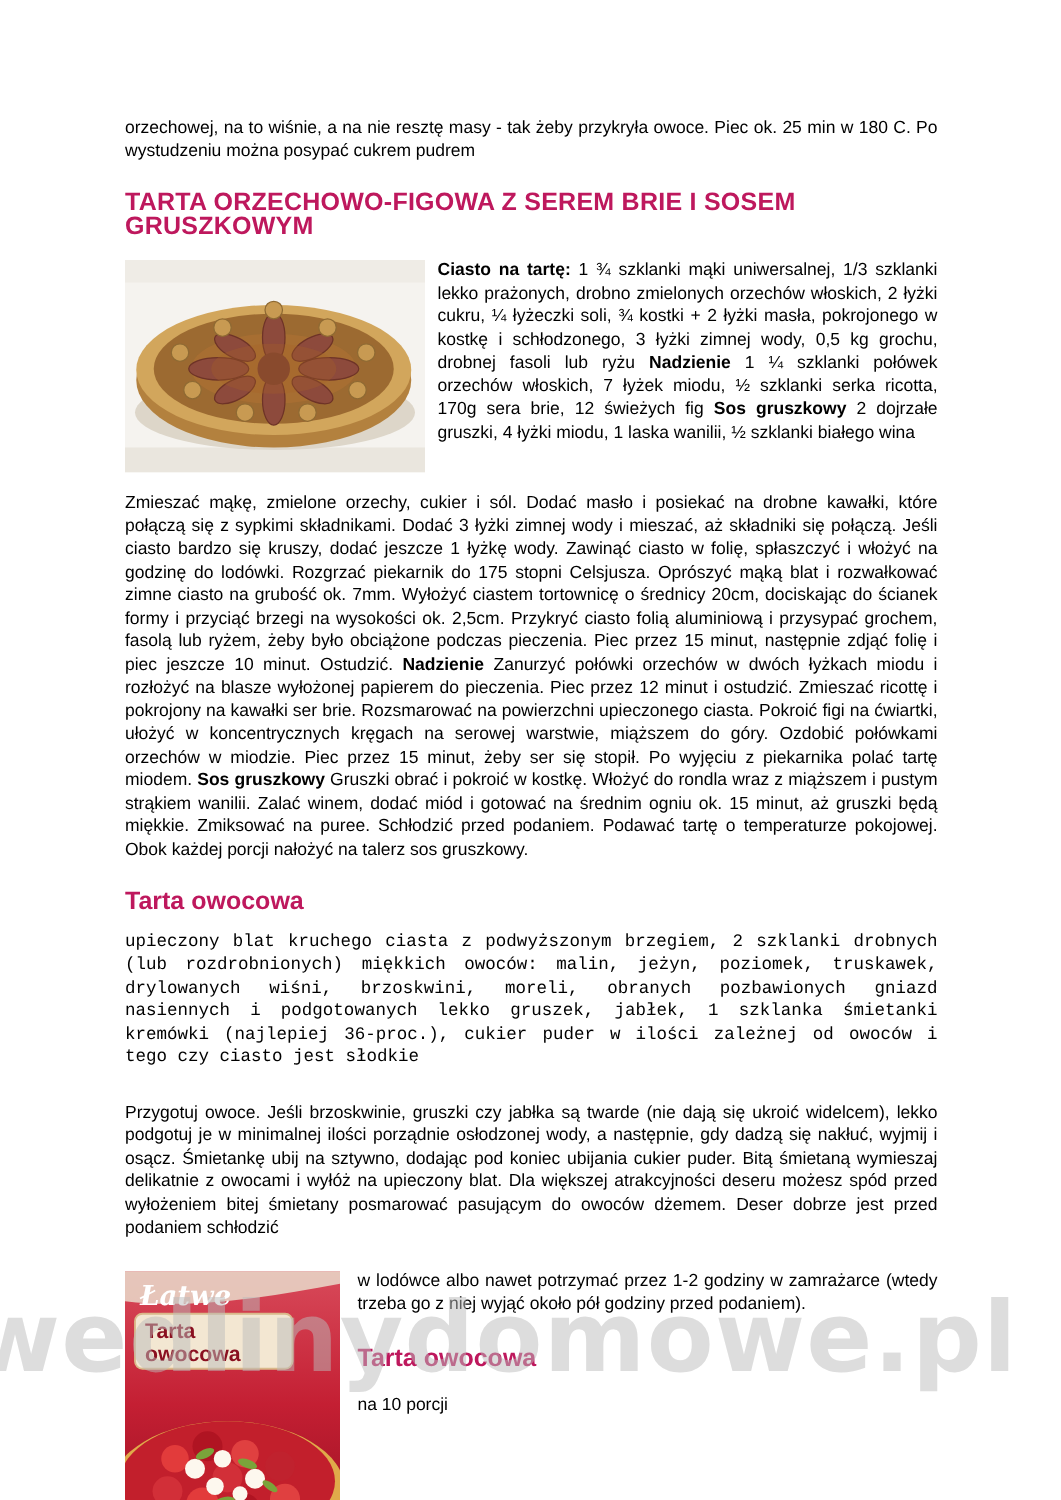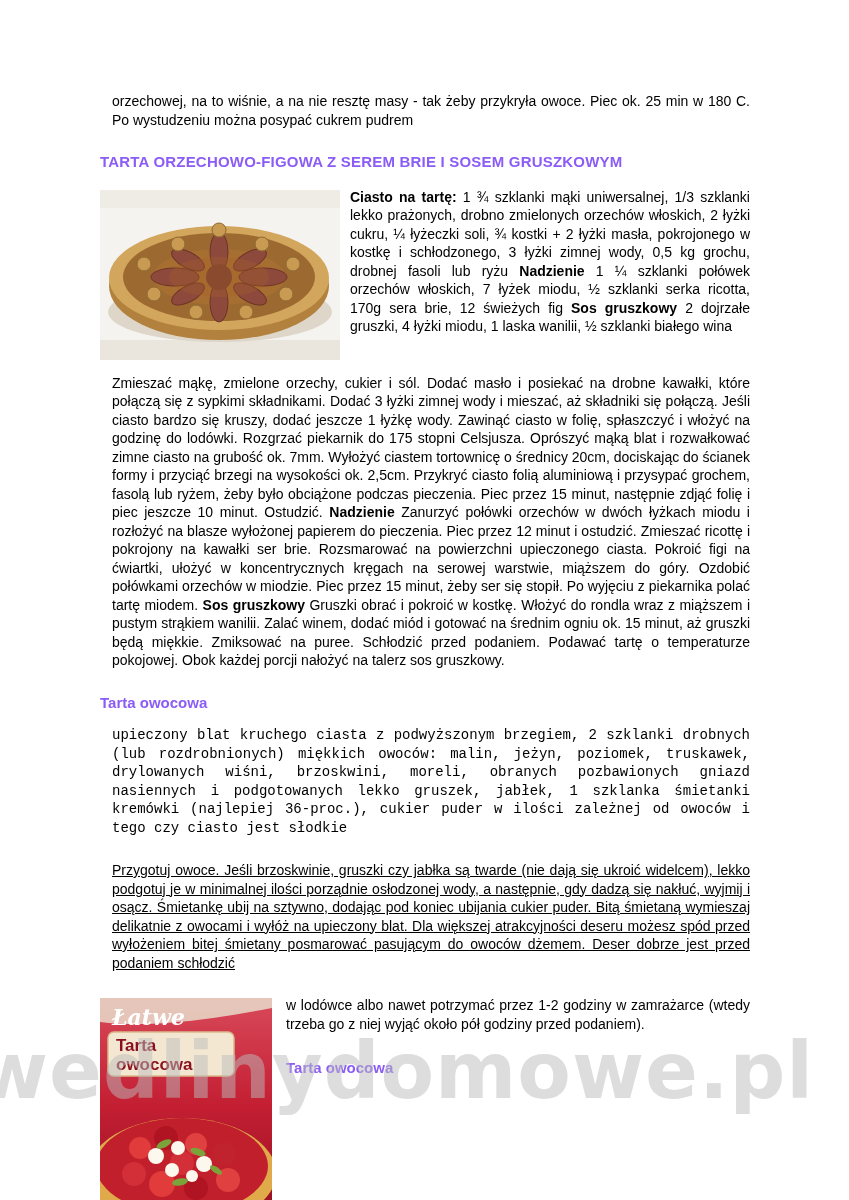--- a/index.html
+++ b/index.html
@@ -15,41 +15,41 @@
     line-height: 18.5px;
     color: #000000;
   }
   .content {
     position: absolute;
     left: 100px;
     top: 92px;
     width: 650px;
   }
   p.body-text {
-    margin: 0 0 24px 12px;
+    margin: 0 0 24px 0;
     text-align: justify;
   }
   .b { font-weight: bold; }
   h2.red-heading {
-    color: #8b5cf6;
-    font-size: 15px;
+    color: #be185d;
+    font-size: 20px;
     font-weight: bold;
     margin: 0 0 16px 0;
   }
   h2.upper { letter-spacing: 0.2px; }
   .media-block { display: flow-root; margin: 0 0 10px 0; }
   .media-block p { margin: 0; text-align: justify; padding-left: 12px; }
   .photo-left {
     float: left;
     margin: 2px 10px 4px 0;
     line-height: 0;
   }
   .instructions { margin: 0 0 12px 0; }
   .tight { margin: 0 0 12px 0; font-family: Liberation Mono, monospace; }
-  .tighter { margin: 0 0 6px 0; text-decoration: underline; }
+  .tighter { margin: 0 0 6px 0; }
   .bottom-block { display: flow-root; }
   .bottom-right p.cont { margin: 0 0 0 0; text-align: justify; }
   .bottom-right h2.red-heading { margin: 26px 0 0 0; }
   .bottom-right p.servings { margin: 18px 0 0 0; text-align: left; }
   .watermark {
     position: absolute;
     left: -24px;
     top: 1062px;
     font-family: "DejaVu Sans", sans-serif;
     font-size: 78px;
@@ -164,19 +164,20 @@
             <ellipse cx="116" cy="172" rx="7" ry="3" transform="rotate(35 116 172)"></ellipse>
           </g>
           <rect x="0" y="213" width="172" height="24" fill="#7e0a16"></rect>
           <text x="10" y="229" font-size="9.5" font-weight="bold" fill="#ffffff">Na kruchym spodzie</text>
           <circle cx="156" cy="226" r="17" fill="#f5f2ea" stroke="#d9d2c2" stroke-width="1.5"></circle>
         </svg>
       </div>
       <div class="bottom-right">
         <p class="cont">w lodówce albo nawet potrzymać przez 1-2 godziny w zamrażarce (wtedy trzeba go z niej wyjąć około pół godziny przed podaniem).</p>
         <h2 class="red-heading">Tarta owocowa</h2>
+        <p class="servings">na 10 porcji</p>
       </div>
     </div>
 
   </div>
 
   <div class="watermark">wedlinydomowe.pl</div>
 </div>
 
 </body></html>

